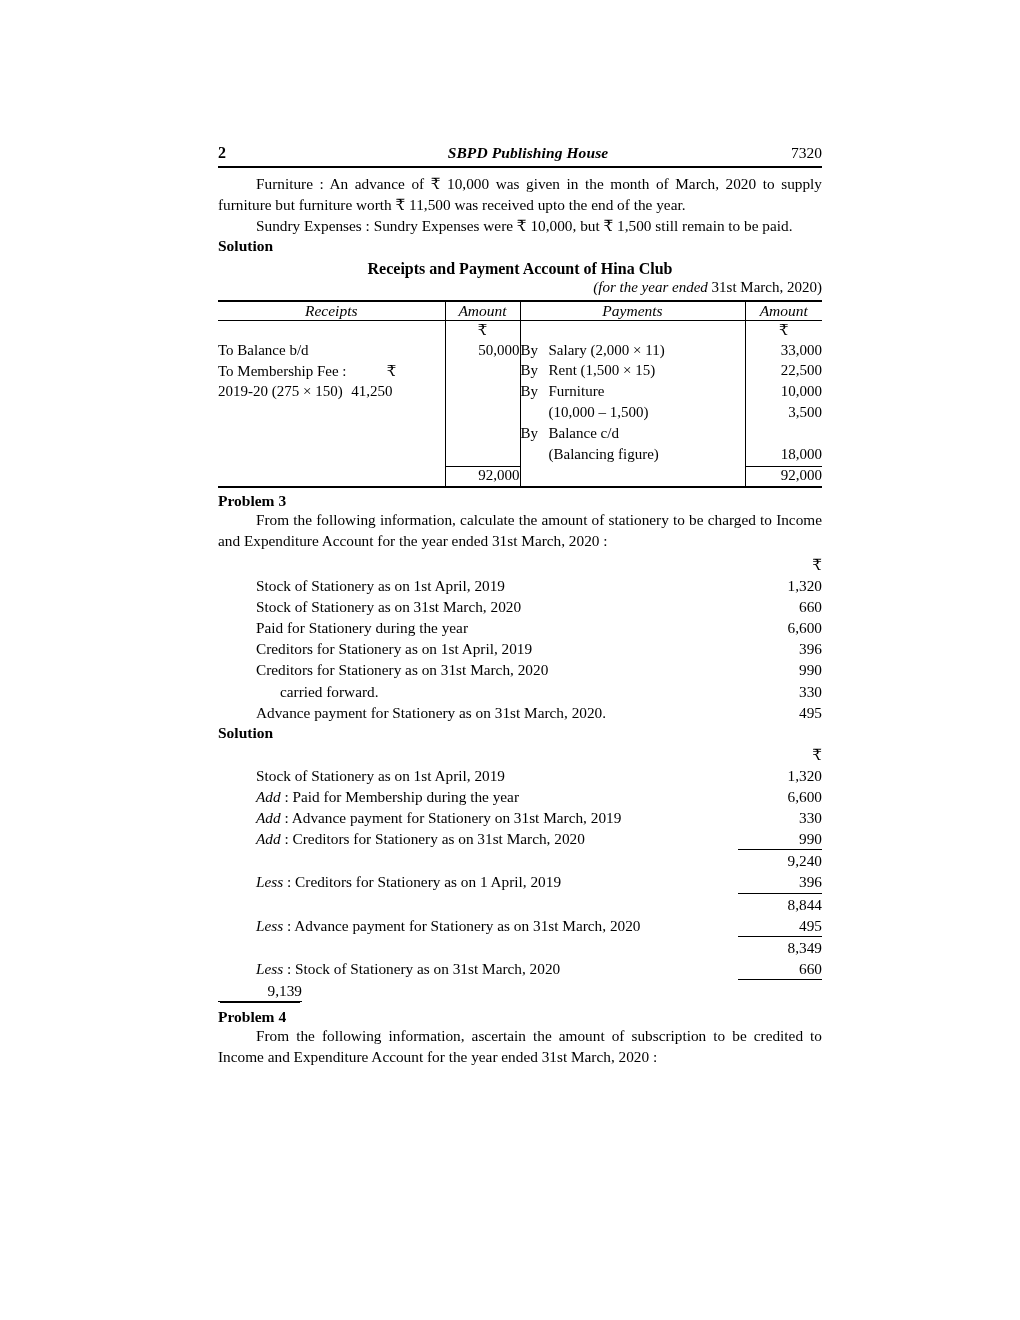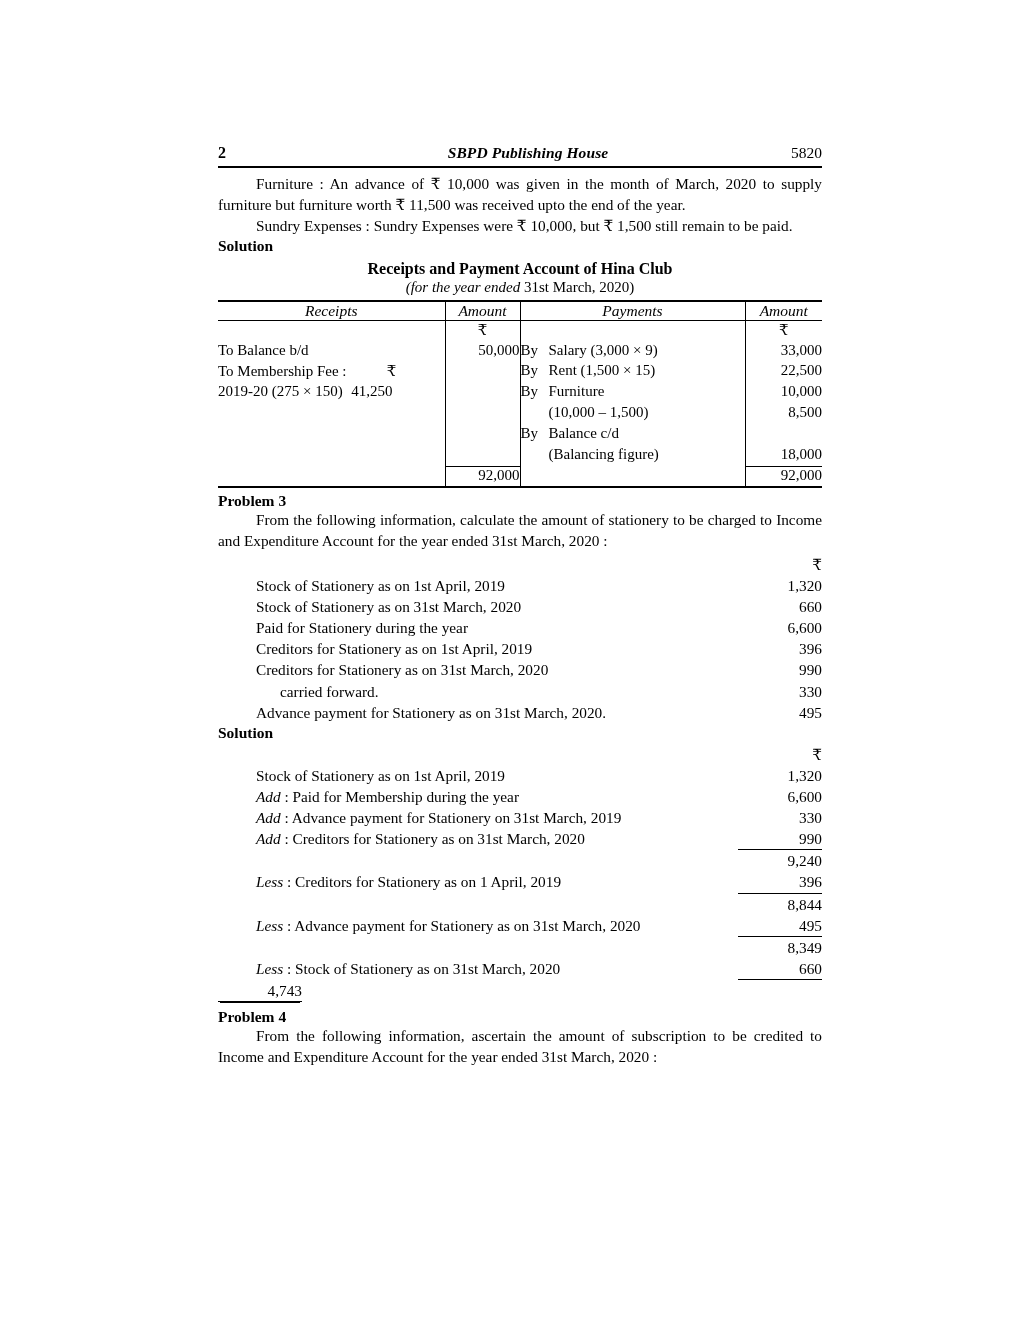--- a/index.html
+++ b/index.html
@@ -74,21 +74,21 @@
   }
 
   
   .tbl-title {
     text-align: center;
     font-weight: bold;
     font-size: 16px;
     margin-top: 5px;
   }
   .tbl-sub {
-    text-align: center;
+    text-align: right;
     font-size: 15px;
     margin-top: 1px;
     margin-bottom: 4px;
   }
   table.acct {
     border-collapse: collapse;
     width: 604px;
     font-size: 15px;
     table-layout: fixed;
   }
@@ -155,21 +155,21 @@
   }
 </style>
 </head>
 <body>
 
 <div class="page">
 
   <div class="runhead">
     <span class="pageno">2</span>
     <span class="center">SBPD Publishing House</span>
-    <span class="right">5820</span>
+    <span class="right">7320</span>
   </div>
   <div class="rule-thick"></div>
 
   <p class="body">Furniture : An advance of ₹ 10,000 was given in the month of March, 2020 to supply furniture but furniture worth ₹ 11,500 was received upto the end of the year.</p>
   <p class="body">Sundry Expenses : Sundry Expenses were ₹ 10,000, but ₹ 1,500 still remain to be paid.</p>
   <h4 class="sec">Solution</h4>
 
   <div class="tbl-title">Receipts and Payment Account of Hina Club</div>
   <div class="tbl-sub">
     <span class="ital">(for the year ended</span><span> 31st March, 2020)</span>
@@ -198,21 +198,21 @@
         <td></td>
         <td class="vl rupee-c">₹</td>
       </tr>
 
       <tr class="rowh">
         <td class="txt">To Balance b/d</td>
         <td class="vl vr num">50,000</td>
         <td class="txt">
           <div class="byrow">
             <span class="by">By</span>
-            <span class="lbl">Salary (3,000 × 9)</span>
+            <span class="lbl">Salary (2,000 × 11)</span>
           </div>
         </td>
         <td class="vl num">33,000</td>
       </tr>
 
       <tr class="rowh">
         <td class="txt">
           <span>To Membership Fee :</span>
           <span class="amt-inner">₹</span>
         </td>
@@ -244,21 +244,21 @@
 
       <tr class="rowh">
         <td></td>
         <td class="vl vr"></td>
         <td class="txt">
           <div class="byrow">
             <span class="by"></span>
             <span class="lbl">(10,000 – 1,500)</span>
           </div>
         </td>
-        <td class="vl num">8,500</td>
+        <td class="vl num">3,500</td>
       </tr>
 
       <tr class="rowh">
         <td></td>
         <td class="vl vr"></td>
         <td class="txt">
           <div class="byrow">
             <span class="by">By</span>
             <span class="lbl">Balance c/d</span>
           </div>
@@ -367,20 +367,20 @@
     </div>
     <div class="row">
       <div class="lbl"></div>
       <div class="val">8,349</div>
     </div>
     <div class="row">
       <div class="lbl"><span class="ital">Less</span><span> : Stock of Stationery as on 31st March, 2020</span></div>
       <div class="val u">660</div>
     </div>
     <div class="row">
-      <div class="val uu">4,743</div>
+      <div class="val uu">9,139</div>
     </div>
   </div>
 
   <h4 class="sec" style="margin-top:6px">Problem  4</h4>
   <p class="body">From the following information, ascertain the amount of subscription to be credited to Income and Expenditure Account for the year ended 31st March, 2020 :</p>
 
 </div>
 
 </body></html>

